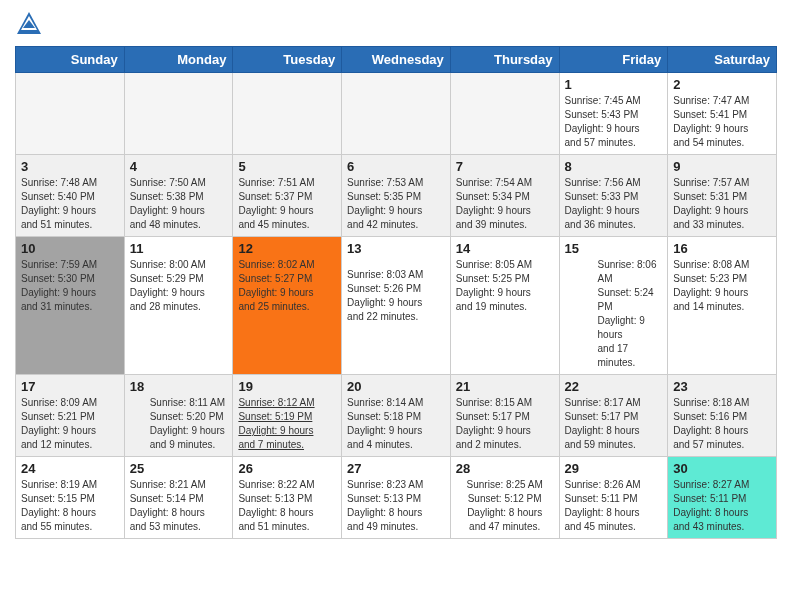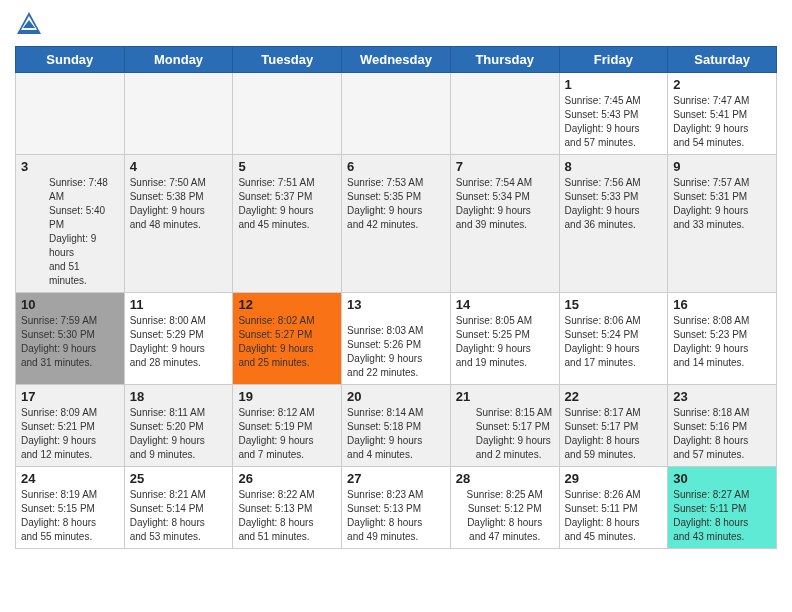--- a/index.html
+++ b/index.html
@@ -53,21 +53,21 @@
       color: #555;
     }
     table {
       width: 100%;
       border-collapse: collapse;
       table-layout: fixed;
     }
     th {
       background-color: #2a6db5;
       color: #fff;
-      text-align: center;
+      text-align: right;
       padding: 5px 6px;
       font-size: 13px;
       font-weight: bold;
       border: 1px solid #1e5a9e;
     }
     td {
       border: 1px solid #ccc;
       vertical-align: top;
       padding: 4px 5px;
       font-size: 10.5px;
@@ -148,21 +148,21 @@
             <div class="day-num">2</div>
             <div class="day-info" style="white-space: pre-line;">Sunrise: 7:47 AM
 Sunset: 5:41 PM
 Daylight: 9 hours
 and 54 minutes.</div>
           </td>
         </tr>
         <tr class="row-gray">
           <td style="background: rgb(240, 240, 240);">
             <div class="day-num">3</div>
-            <div class="day-info" style="white-space: pre-line; margin-left: 28px;">Sunrise: 7:48 AM
+            <div class="day-info" style="white-space: pre-line;">Sunrise: 7:48 AM
 Sunset: 5:40 PM
 Daylight: 9 hours
 and 51 minutes.</div>
           </td>
           <td style="background: rgb(240, 240, 240);">
             <div class="day-num">4</div>
             <div class="day-info" style="white-space: pre-line;">Sunrise: 7:50 AM
 Sunset: 5:38 PM
 Daylight: 9 hours
 and 48 minutes.</div>
@@ -234,21 +234,21 @@
           </td>
           <td style="background: rgb(255, 255, 255);">
             <div class="day-num">14</div>
             <div class="day-info" style="white-space: pre-line;">Sunrise: 8:05 AM
 Sunset: 5:25 PM
 Daylight: 9 hours
 and 19 minutes.</div>
           </td>
           <td style="background: rgb(255, 255, 255);">
             <div class="day-num">15</div>
-            <div class="day-info" style="white-space: pre-line;">Sunrise: 8:06 AM
+            <div class="day-info" style="white-space: pre-line; margin-left: 33px;">Sunrise: 8:06 AM
 Sunset: 5:24 PM
 Daylight: 9 hours
 and 17 minutes.</div>
           </td>
           <td style="background: rgb(255, 255, 255);">
             <div class="day-num">16</div>
             <div class="day-info" style="white-space: pre-line;">Sunrise: 8:08 AM
 Sunset: 5:23 PM
 Daylight: 9 hours
 and 14 minutes.</div>
@@ -257,42 +257,42 @@
         <tr class="row-gray">
           <td style="background: rgb(240, 240, 240);">
             <div class="day-num">17</div>
             <div class="day-info" style="white-space: pre-line;">Sunrise: 8:09 AM
 Sunset: 5:21 PM
 Daylight: 9 hours
 and 12 minutes.</div>
           </td>
           <td style="background: rgb(240, 240, 240);">
             <div class="day-num">18</div>
-            <div class="day-info" style="white-space: pre-line;">Sunrise: 8:11 AM
+            <div class="day-info" style="white-space: pre-line; margin-left: 20px;">Sunrise: 8:11 AM
 Sunset: 5:20 PM
 Daylight: 9 hours
 and 9 minutes.</div>
           </td>
           <td style="background: rgb(240, 240, 240);">
             <div class="day-num">19</div>
-            <div class="day-info" style="white-space: pre-line;">Sunrise: 8:12 AM
+            <div class="day-info" style="white-space: pre-line; text-decoration: underline;">Sunrise: 8:12 AM
 Sunset: 5:19 PM
 Daylight: 9 hours
 and 7 minutes.</div>
           </td>
           <td style="background: rgb(240, 240, 240);">
             <div class="day-num">20</div>
             <div class="day-info" style="white-space: pre-line;">Sunrise: 8:14 AM
 Sunset: 5:18 PM
 Daylight: 9 hours
 and 4 minutes.</div>
           </td>
           <td style="background: rgb(240, 240, 240);">
             <div class="day-num">21</div>
-            <div class="day-info" style="white-space: pre-line; margin-left: 20px;">Sunrise: 8:15 AM
+            <div class="day-info" style="white-space: pre-line;">Sunrise: 8:15 AM
 Sunset: 5:17 PM
 Daylight: 9 hours
 and 2 minutes.</div>
           </td>
           <td style="background: rgb(240, 240, 240);">
             <div class="day-num">22</div>
             <div class="day-info" style="white-space: pre-line;">Sunrise: 8:17 AM
 Sunset: 5:17 PM
 Daylight: 8 hours
 and 59 minutes.</div>

